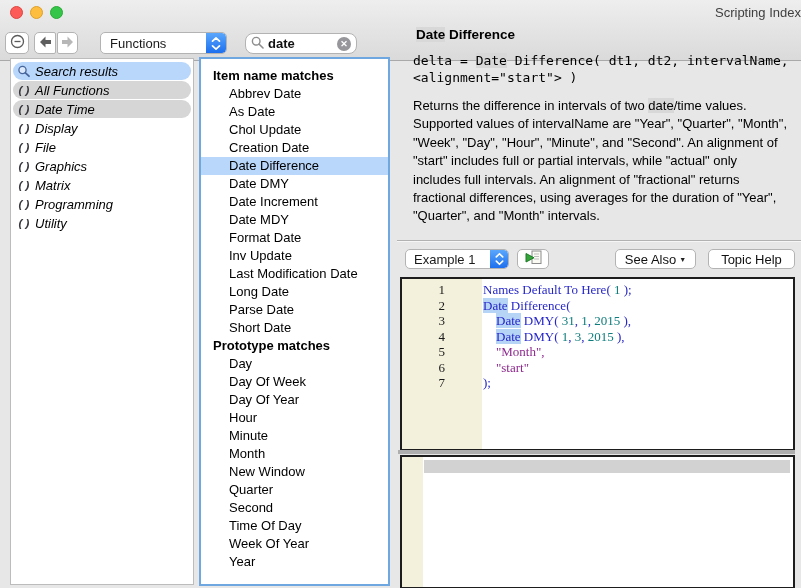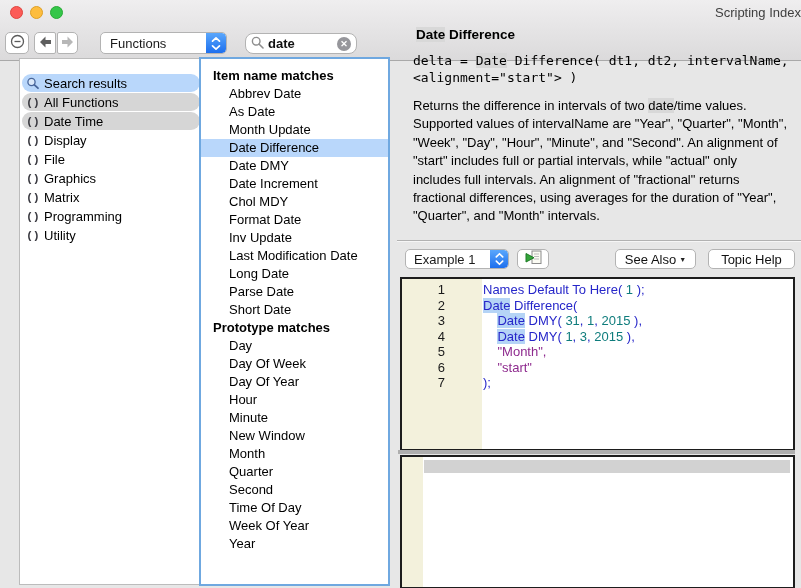--- a/index.html
+++ b/index.html
@@ -27,22 +27,22 @@
   .dd-label{flex:1;text-align:left;padding-left:9px;font-size:13px;color:#1a1a1a;white-space:nowrap;}
   .stepper{width:20px;align-self:stretch;margin-left:auto;background:linear-gradient(#5aa7fc,#1d6fee);
            display:flex;align-items:center;justify-content:center;border-radius:0 4px 4px 0;}
   .searchfield{position:absolute;left:245px;top:33px;width:112px;height:21px;background:#fff;
                border:1px solid #b3b3b3;border-radius:8px;box-sizing:border-box;display:flex;
                align-items:center;padding:0 5px;gap:4px;}
   .search-value{flex:1;font-size:13px;font-weight:bold;color:#111;text-align:left;}
   .clear-btn{width:14px;height:14px;border-radius:50%;background:#96969b;color:#fff;
              font-size:9px;line-height:14px;text-align:center;font-weight:bold;flex:0 0 auto;}
   
-  .sidebar{position:absolute;left:19px;top:58px;width:184px;height:527px;background:#fff;
-           border:1px solid #bcbcbc;box-sizing:border-box;padding-top:15px;}
+  .sidebar{position:absolute;left:10px;top:58px;width:184px;height:527px;background:#fff;
+           border:1px solid #bcbcbc;box-sizing:border-box;padding-top:3px;font-style:italic;}
   .side-item{height:18px;margin:0 2px 1px 2px;display:flex;align-items:center;padding-left:3px;
              gap:3px;font-size:13px;color:#000;border-radius:9px;white-space:nowrap;}
   .side-item.pb{background:#b9d7fb;}
   .side-item.pg{background:#d6d6d6;}
   .sicon{width:16px;text-align:center;flex:0 0 auto;display:flex;align-items:center;justify-content:center;}
   .paren-glyph{font-weight:700;font-size:11.5px;color:#38383f;}
   
   .results{position:absolute;left:199px;top:57px;width:191px;height:529px;background:#fff;
            border:2px solid #6fa8e0;border-radius:0;box-sizing:border-box;padding-top:8px;overflow:hidden;}
   .r-item{height:18px;line-height:18px;font-size:13px;color:#000;padding-left:28px;white-space:nowrap;}
@@ -67,21 +67,21 @@
   .dd-example .dd-label{padding-left:8px;}
   .dd-example .stepper{width:18px;}
   .btn-run{left:517px;width:32px;}
   .btn-see{left:615px;width:81px;gap:3px;}
   .caret{font-size:7px;color:#222;line-height:1;}
   .btn-help{left:708px;width:87px;}
   
   .code-box{position:absolute;left:400px;top:277px;width:391px;height:170px;background:#fff;
             border:2px solid #1d1d1d;}
   .gutter{position:absolute;left:0;top:0;bottom:0;width:80px;background:#f3f1dc;}
-  .code-lines{position:absolute;left:0;top:3px;right:0;font-family:Liberation Sans, sans-serif;
+  .code-lines{position:absolute;left:0;top:3px;right:0;font-family:Liberation Serif, serif;
               font-size:13px;line-height:15.5px;}
   .code-lines .tline{white-space:pre;}
   .ln{display:inline-block;width:43px;text-align:right;color:#1a1a1a;}
   .ctext{margin-left:38px;}
   .c-b{color:#2626c9;}
   .c-t{color:#0e7c7c;}
   .c-p{color:#8e2a8e;}
   .splitter{position:absolute;left:398px;top:450px;width:397px;height:4px;background:#aeaeae;}
   .out-box{position:absolute;left:400px;top:455px;width:391px;height:130px;background:#fff;
            border:2px solid #1d1d1d;}
@@ -202,33 +202,36 @@
   <div class="r-item hdr">
         <span>Item name matches</span>
       </div>
       <div class="r-item">
         <span>Abbrev Date</span>
       </div>
       <div class="r-item">
         <span>As Date</span>
       </div>
       <div class="r-item">
-        <span>Month Update</span>
+        <span>Chol Update</span>
+      </div>
+      <div class="r-item">
+        <span>Creation Date</span>
       </div>
       <div class="r-item sel">
         <span>Date Difference</span>
       </div>
       <div class="r-item">
         <span>Date DMY</span>
       </div>
       <div class="r-item">
         <span>Date Increment</span>
       </div>
       <div class="r-item">
-        <span>Chol MDY</span>
+        <span>Date MDY</span>
       </div>
       <div class="r-item">
         <span>Format Date</span>
       </div>
       <div class="r-item">
         <span>Inv Update</span>
       </div>
       <div class="r-item">
         <span>Last Modification Date</span>
       </div>
@@ -253,24 +256,24 @@
       <div class="r-item">
         <span>Day Of Year</span>
       </div>
       <div class="r-item">
         <span>Hour</span>
       </div>
       <div class="r-item">
         <span>Minute</span>
       </div>
       <div class="r-item">
+        <span>Month</span>
+      </div>
+      <div class="r-item">
         <span>New Window</span>
-      </div>
-      <div class="r-item">
-        <span>Month</span>
       </div>
       <div class="r-item">
         <span>Quarter</span>
       </div>
       <div class="r-item">
         <span>Second</span>
       </div>
       <div class="r-item">
         <span>Time Of Day</span>
       </div>

